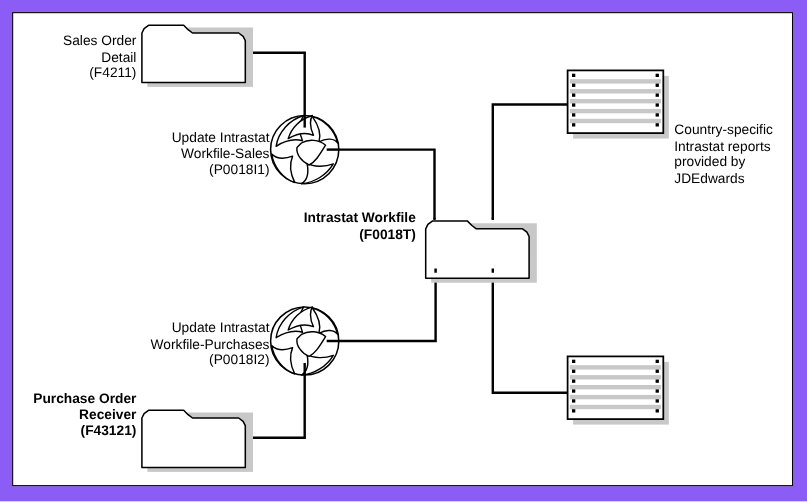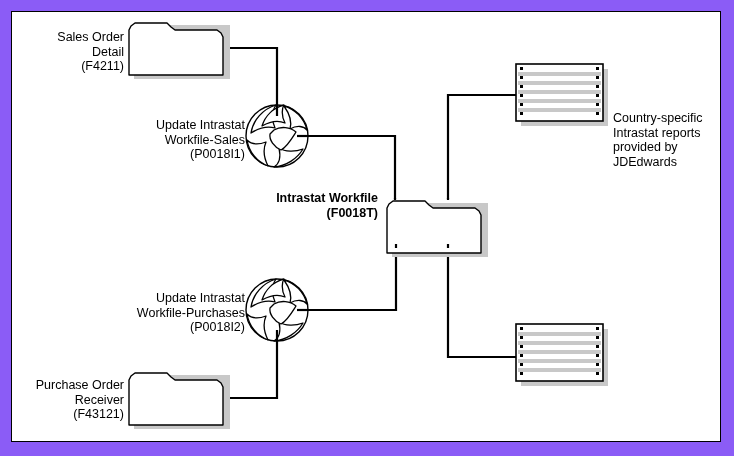--- a/index.html
+++ b/index.html
@@ -216,21 +216,21 @@
 Workfile-Sales
 (P0018I1)</div>
 
   <div class="node-label label-right-align" style="left:248px; top:191px; width:130px;font-weight:bold;">Intrastat Workfile
 (F0018T)</div>
 
   <div class="node-label label-right-align" style="left:96px; top:291px; width:149px;">Update Intrastat
 Workfile-Purchases
 (P0018I2)</div>
 
-  <div class="node-label label-right-align" style="left:12px; top:378px; width:112px;">Purchase Order
+  <div class="node-label label-right-align" style="left:12px; top:355px; width:112px;font-weight:bold;">Purchase Order
 Receiver
 (F43121)</div>
 
   <div class="node-label label-left-align" style="left:613px; top:64px; width:118px;margin-top:47px;">Country-specific
 Intrastat reports
 provided by
 JDEdwards</div>
 
 
 </div>

